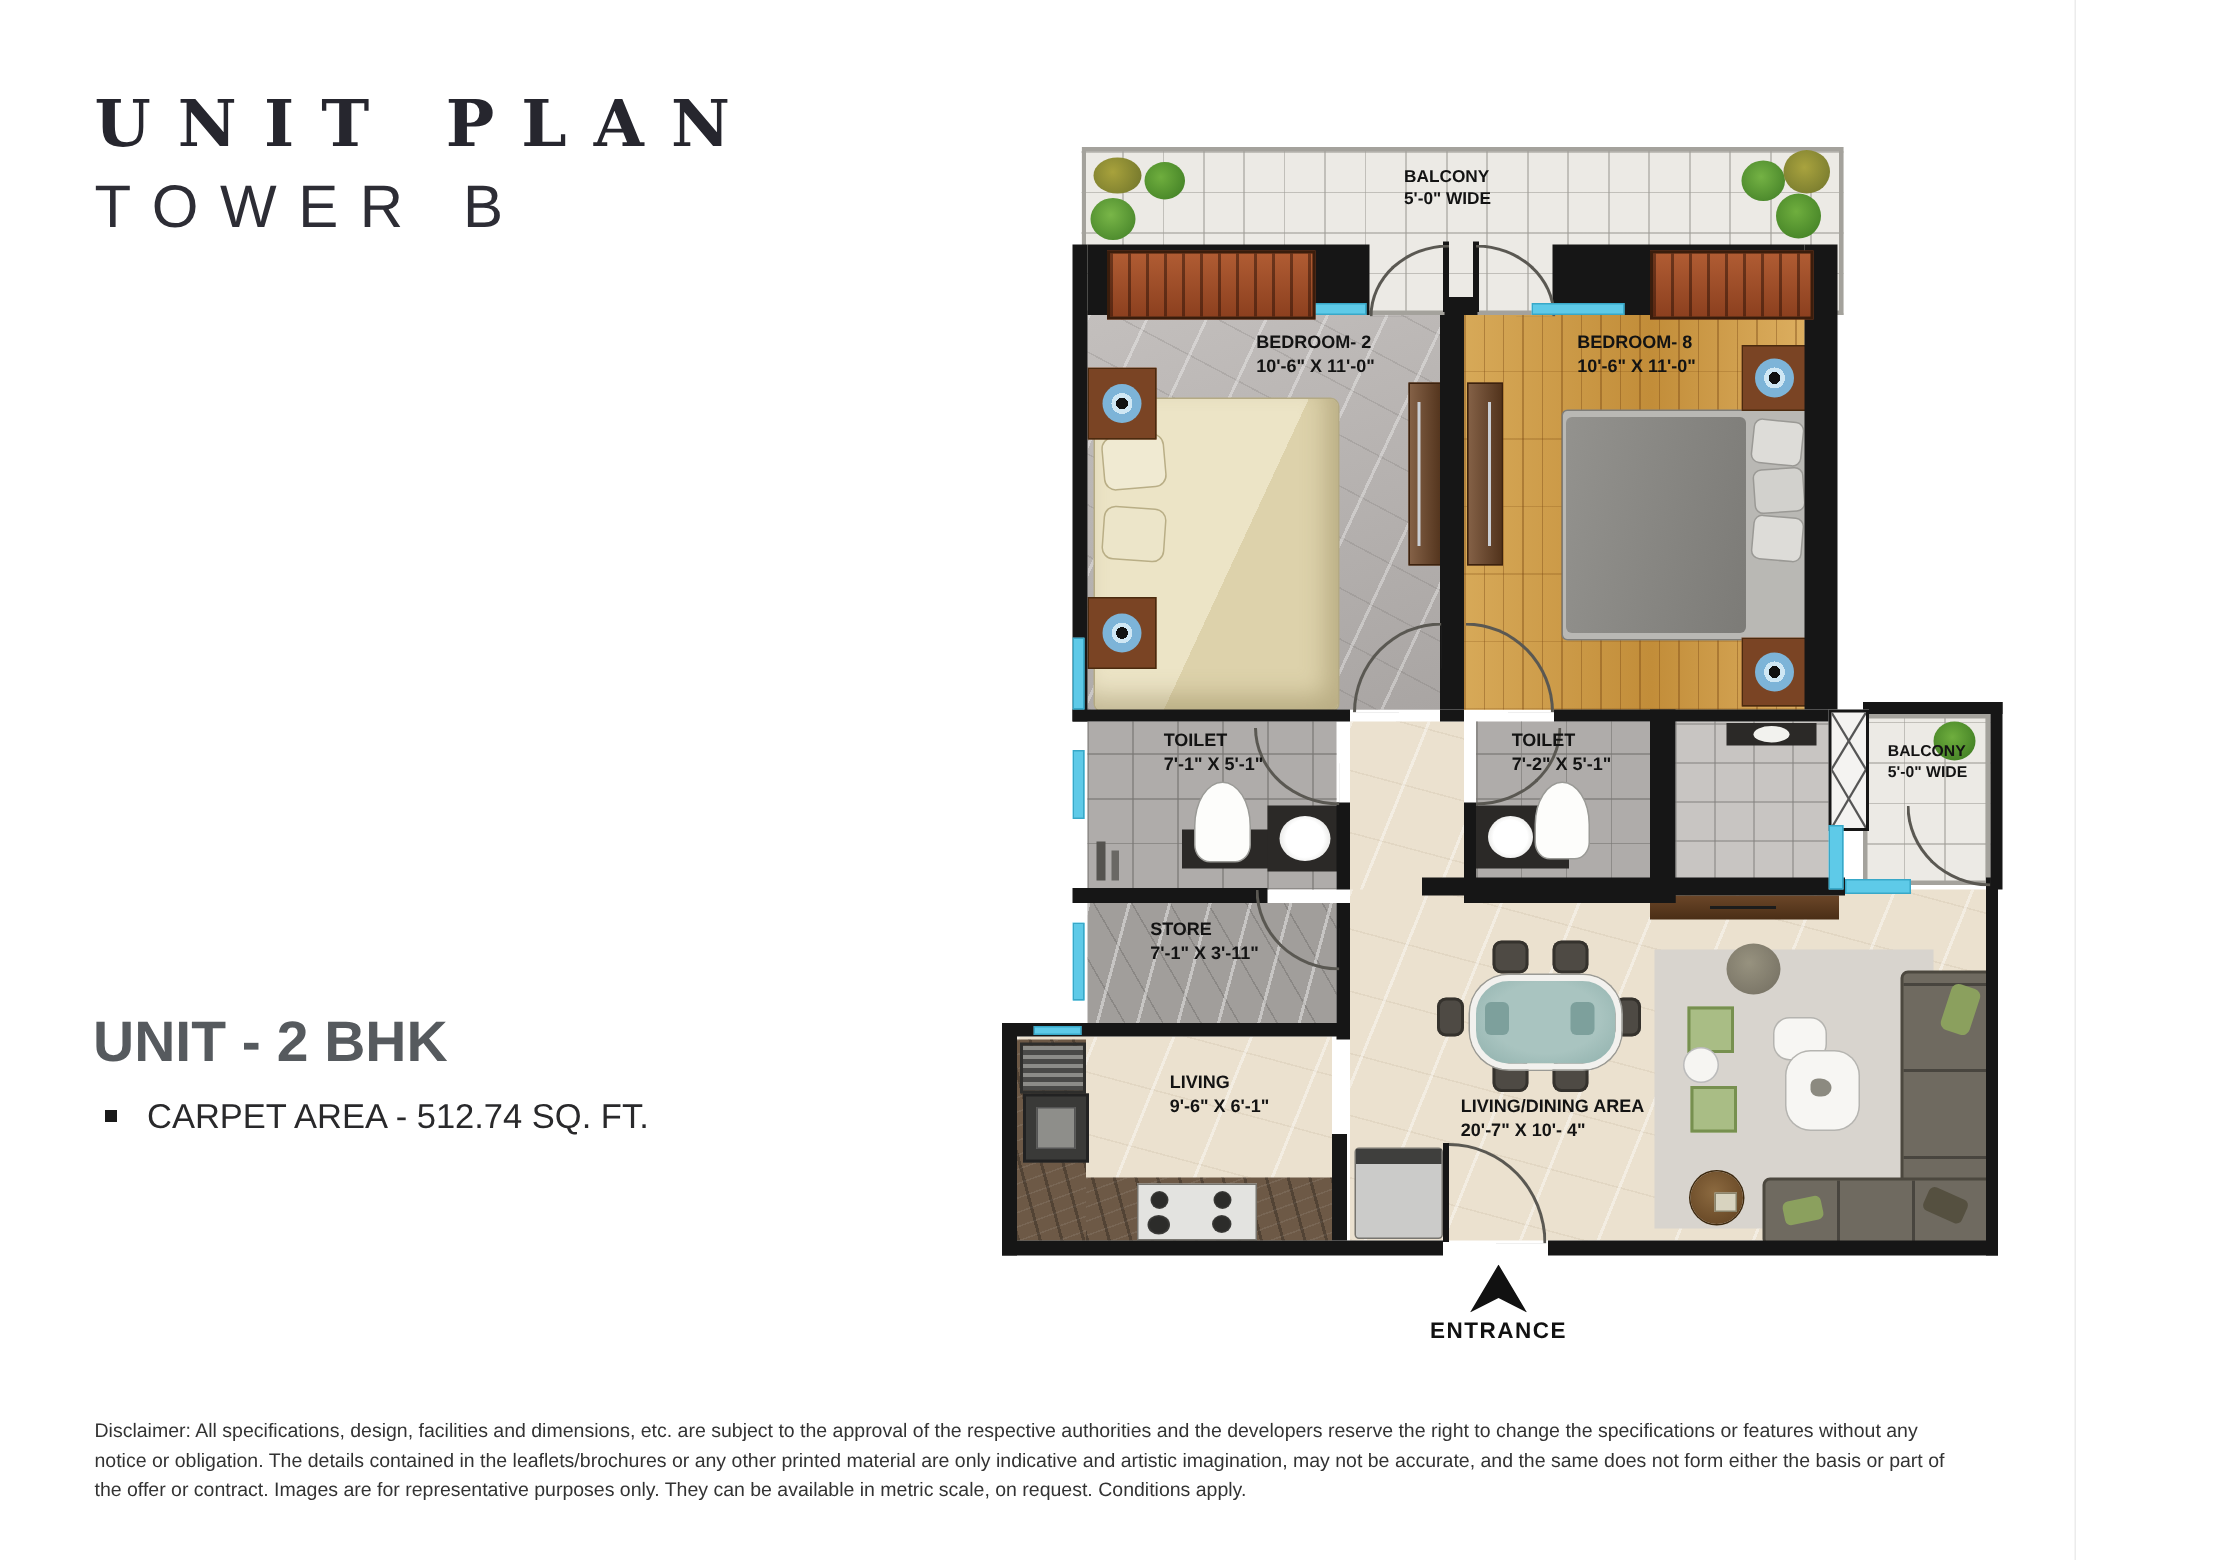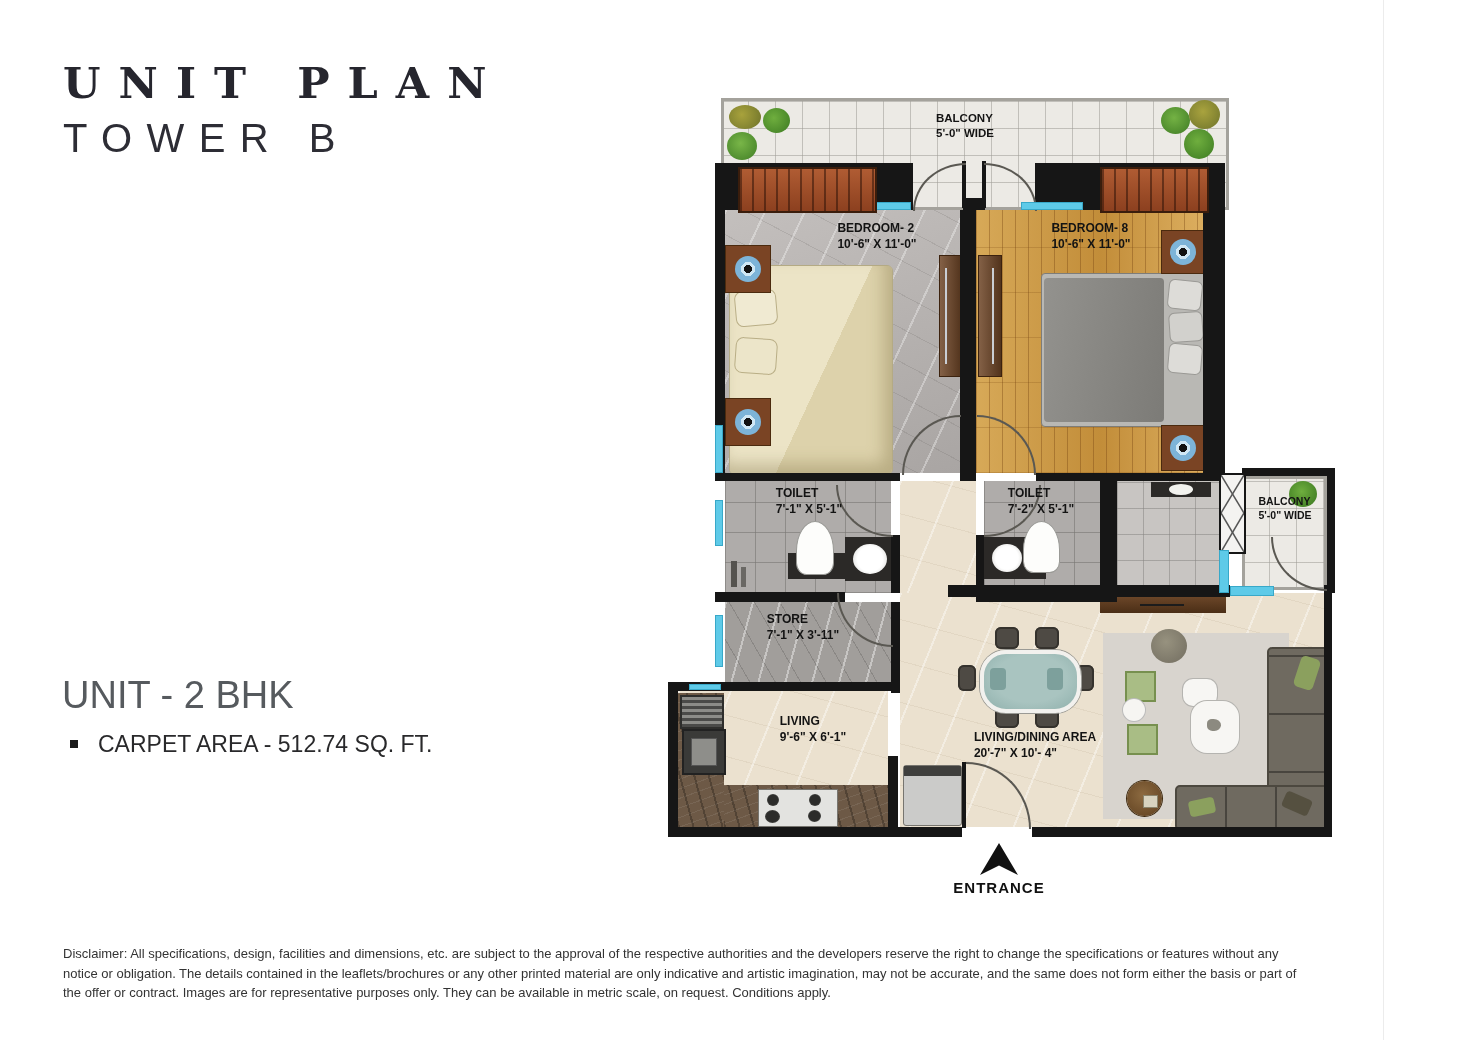--- a/index.html
+++ b/index.html
@@ -4,21 +4,21 @@
 <style>
   html,body{margin:0;padding:0}
   body{width:1478px;height:1040px;background:#ffffff;position:relative;overflow:hidden;
        font-family:"Liberation Sans",sans-serif;color:#222}
   .abs{position:absolute}
   
   .main-title{position:absolute;left:63px;top:58px;font-family:"DejaVu Serif",serif;
     font-weight:700;font-size:43px;letter-spacing:.42em;color:#26262e;white-space:nowrap}
   .sub-title{position:absolute;left:63px;top:116px;font-family:Liberation Sans, sans-serif;
     font-weight:400;font-size:40px;letter-spacing:.36em;color:#2d2d35;white-space:nowrap}
-  .unit-heading{position:absolute;left:62px;top:674px;font-weight:400;font-size:38px;color:#565a5e}
+  .unit-heading{position:absolute;left:62px;top:674px;font-weight:700;font-size:38px;color:#565a5e}
   .bullet-list{position:absolute;left:70px;top:728px;margin:0;padding:0;list-style:none}
   .bullet-list li{position:relative;padding-left:28px;height:38px;line-height:32px;
     font-size:23px;color:#29292b}
   .bullet-list li::before{content:"";position:absolute;left:0;top:12px;width:8px;height:8px;background:#1a1a1a}
   .disclaimer{position:absolute;left:63px;top:944px;width:1250px;font-size:13px;line-height:1.5;color:#333}
   .seam{position:absolute;left:1383px;top:0;width:1px;height:1040px;background:#ececec}
   
   .plan{position:absolute;left:663px;top:95px;width:690px;height:815px}
   .w{position:absolute;background:#161616;z-index:4}
   .win{position:absolute;background:#5ecae8;box-shadow:inset 0 0 0 1px #38a8c8;z-index:5}

